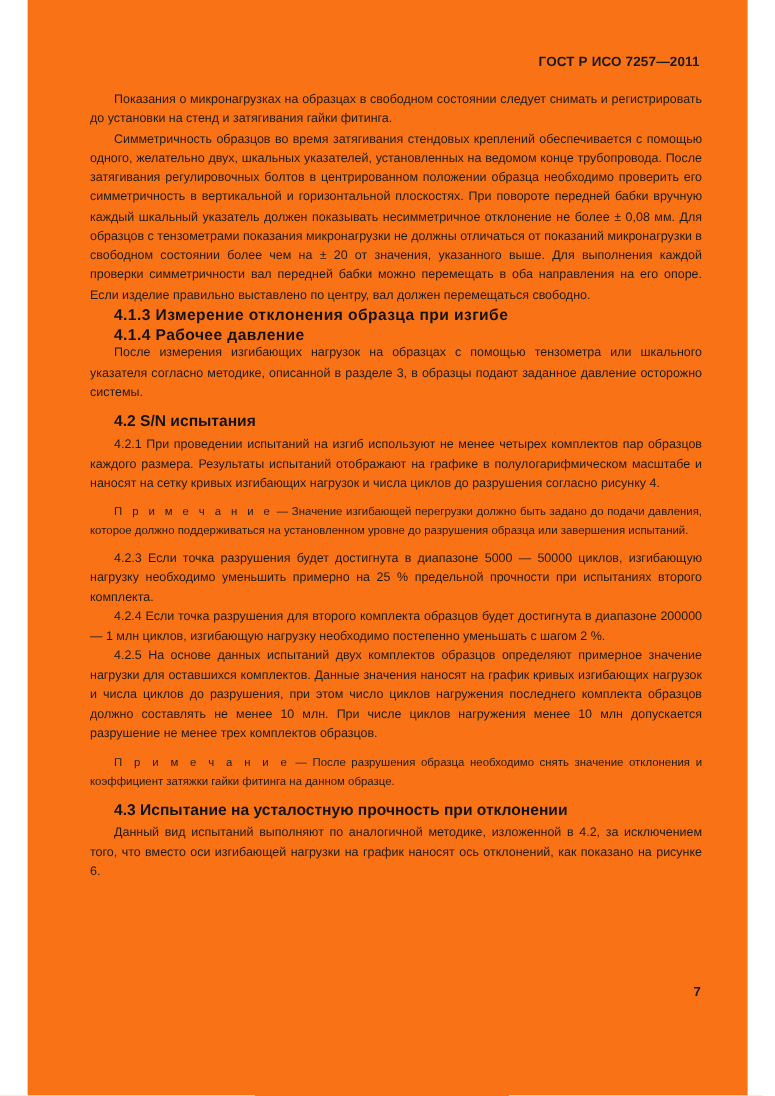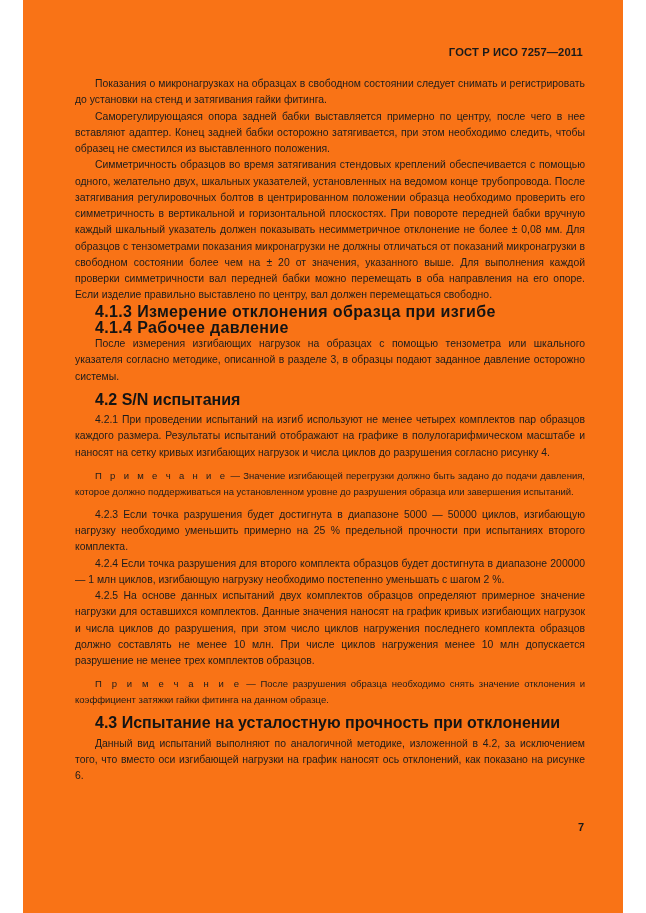--- a/index.html
+++ b/index.html
@@ -47,21 +47,21 @@
     text-justify: inter-word;
     color: #1c1c1c;
     -webkit-hyphens: none;
     hyphens: none;
   }
   p.body-para {
     text-indent: 20px;
   }
   h3.section-heading {
     margin: 0;
-    font-size: 16px;
+    font-size: 13px;
     line-height: 16.25px;
     font-weight: bold;
     text-indent: 20px;
     letter-spacing: 0.35px;
     color: #141414;
     text-align: left;
   }
   h3.section-heading.no-track {
     letter-spacing: 0;
   }
@@ -88,21 +88,20 @@
 <body>
 
 <div class="page">
 
   <div class="page-header">ГОСТ Р ИСО 7257—2011</div>
 
   <div class="content">
 
     <p class="body-para">Показания о микронагрузках на образцах в свободном состоянии следует снимать и регистрировать до установки на стенд и затягивания гайки фитинга.</p>
 
-    <p class="body-para">Саморегулирующаяся опора задней бабки выставляется примерно по центру, после чего в нее вставляют адаптер. Конец задней бабки осторожно затягивается, при этом необходимо следить, чтобы образец не сместился из выставленного положения.</p>
 
     <p class="body-para">Симметричность образцов во время затягивания стендовых креплений обеспечивается с помощью одного, желательно двух, шкальных указателей, установленных на ведомом конце трубопровода. После затягивания регулировочных болтов в центрированном положении образца необходимо проверить его симметричность в вертикальной и горизонтальной плоскостях. При повороте передней бабки вручную каждый шкальный указатель должен показывать несимметричное отклонение не более ± 0,08 мм. Для образцов с тензометрами показания микронагрузки не должны отличаться от показаний микронагрузки в свободном состоянии более чем на ± 20 от значения, указанного выше. Для выполнения каждой проверки симметричности вал передней бабки можно перемещать в оба направления на его опоре. Если изделие правильно выставлено по центру, вал должен перемещаться свободно.</p>
 
     <h3 class="section-heading">4.1.3 Измерение отклонения образца при изгибе</h3>
 
 
     <h3 class="section-heading">4.1.4 Рабочее давление</h3>
 
     <p class="body-para">После измерения изгибающих нагрузок на образцах с помощью тензометра или шкального указателя согласно методике, описанной в разделе 3, в образцы подают заданное давление осторожно системы.</p>
 

